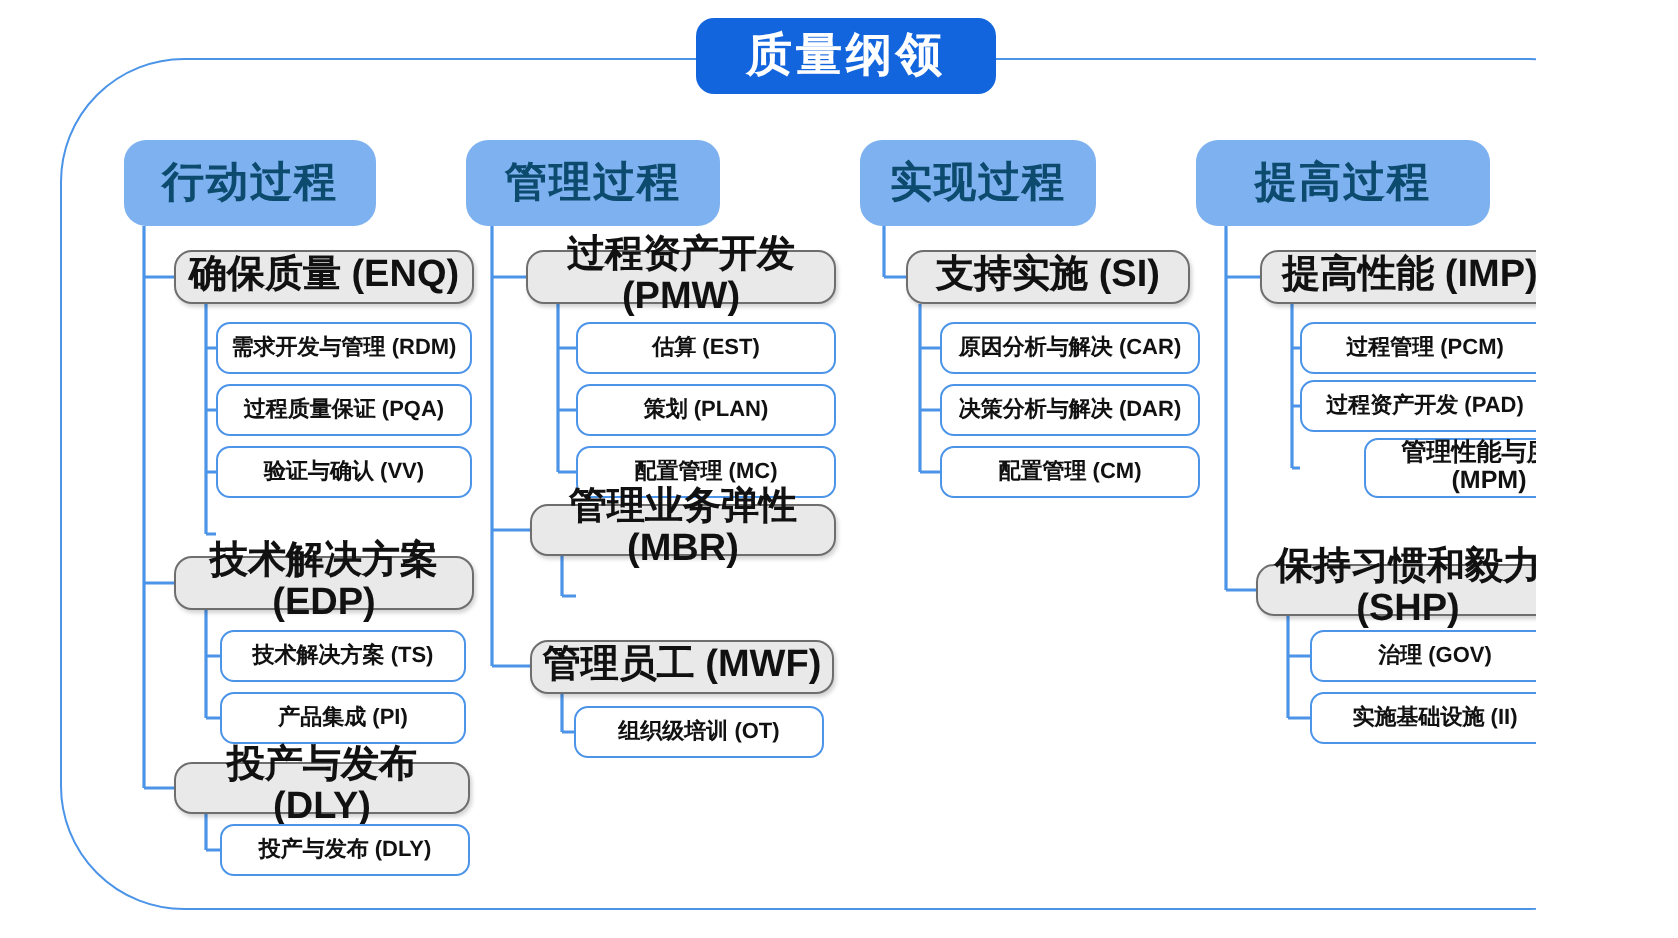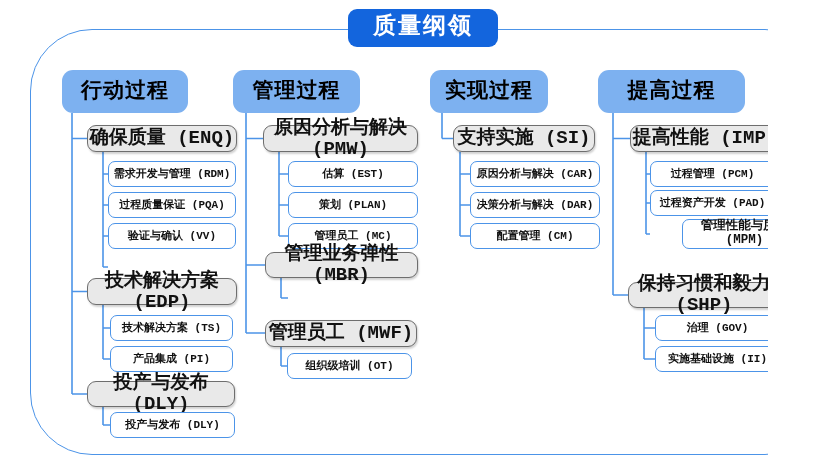--- a/index.html
+++ b/index.html
@@ -7,38 +7,38 @@
     --header-bg:#7DB1F0;
     --gray-fill:#E9E9E9;
     --gray-border:#6E6E6E;
     --blue:#4C94E8;
     --line:#4C94E8;
     --text:#111111;
   }
   html,body{margin:0;padding:0;background:#ffffff;}
   #stage{
     position:relative;width:768px;height:469px;background:#ffffff;overflow:hidden;
-    font-family:Liberation Mono, monospace;color:var(--text);
+    font-family:Liberation Sans, sans-serif;color:var(--text);
   }
   .frame{
     position:absolute;left:30px;top:29px;width:795px;height:424px;
     border:1.6px solid var(--line);border-radius:62px;z-index:0;background:transparent;
   }
   .connectors{position:absolute;left:0;top:0;z-index:1;}
   .connectors path{stroke:var(--line);stroke-width:1.6;fill:none;}
   .node{
     position:absolute;box-sizing:border-box;display:flex;align-items:center;justify-content:center;
     text-align:center;font-weight:bold;z-index:2;line-height:1.1;
   }
   .title{
     background:var(--title-bg);color:#ffffff;border-radius:9px;font-size:23px;
     letter-spacing:2px;z-index:3;
   }
   .hdr{
-    background:var(--header-bg);color:#000000;border-radius:11px;font-size:21px;
+    background:var(--header-bg);color:#0c4a6e;border-radius:11px;font-size:21px;
     letter-spacing:1px;
   }
   .g{
     background:var(--gray-fill);border:1.6px solid var(--gray-border);border-radius:9px;
     font-size:19px;box-shadow:1px 1.5px 2px rgba(0,0,0,0.18);
   }
   .w{
     background:#ffffff;border:1.4px solid var(--blue);border-radius:7px;font-size:11px;
   }
   .two-line{font-size:12.5px;padding:0 6px;margin-left:32px;}
@@ -67,24 +67,24 @@
   <div class="node g" style="left:87px;top:125px;width:150px;height:27px">确保质量 (ENQ)</div>
   <div class="node w" style="left:108px;top:161px;width:128px;height:26px">需求开发与管理 (RDM)</div>
   <div class="node w" style="left:108px;top:192px;width:128px;height:26px">过程质量保证 (PQA)</div>
   <div class="node w" style="left:108px;top:223px;width:128px;height:26px">验证与确认 (VV)</div>
   <div class="node g" style="left:87px;top:278px;width:150px;height:27px">技术解决方案 (EDP)</div>
   <div class="node w" style="left:110px;top:315px;width:123px;height:26px">技术解决方案 (TS)</div>
   <div class="node w" style="left:110px;top:346px;width:123px;height:26px">产品集成 (PI)</div>
   <div class="node g" style="left:87px;top:381px;width:148px;height:26px">投产与发布 (DLY)</div>
   <div class="node w" style="left:110px;top:412px;width:125px;height:26px">投产与发布 (DLY)</div>
 
-  <div class="node g" style="left:263px;top:125px;width:155px;height:27px">原因分析与解决 (PMW)</div>
+  <div class="node g" style="left:263px;top:125px;width:155px;height:27px">过程资产开发 (PMW)</div>
   <div class="node w" style="left:288px;top:161px;width:130px;height:26px">估算 (EST)</div>
   <div class="node w" style="left:288px;top:192px;width:130px;height:26px">策划 (PLAN)</div>
-  <div class="node w" style="left:288px;top:223px;width:130px;height:26px">管理员工 (MC)</div>
+  <div class="node w" style="left:288px;top:223px;width:130px;height:26px">配置管理 (MC)</div>
   <div class="node g" style="left:265px;top:252px;width:153px;height:26px">管理业务弹性 (MBR)</div>
   <div class="node g" style="left:265px;top:320px;width:152px;height:27px">管理员工 (MWF)</div>
   <div class="node w" style="left:287px;top:353px;width:125px;height:26px">组织级培训 (OT)</div>
 
   <div class="node g" style="left:453px;top:125px;width:142px;height:27px">支持实施 (SI)</div>
   <div class="node w" style="left:470px;top:161px;width:130px;height:26px">原因分析与解决 (CAR)</div>
   <div class="node w" style="left:470px;top:192px;width:130px;height:26px">决策分析与解决 (DAR)</div>
   <div class="node w" style="left:470px;top:223px;width:130px;height:26px">配置管理 (CM)</div>
 
   <div class="node g" style="left:630px;top:125px;width:150px;height:27px">提高性能 (IMP)</div>

